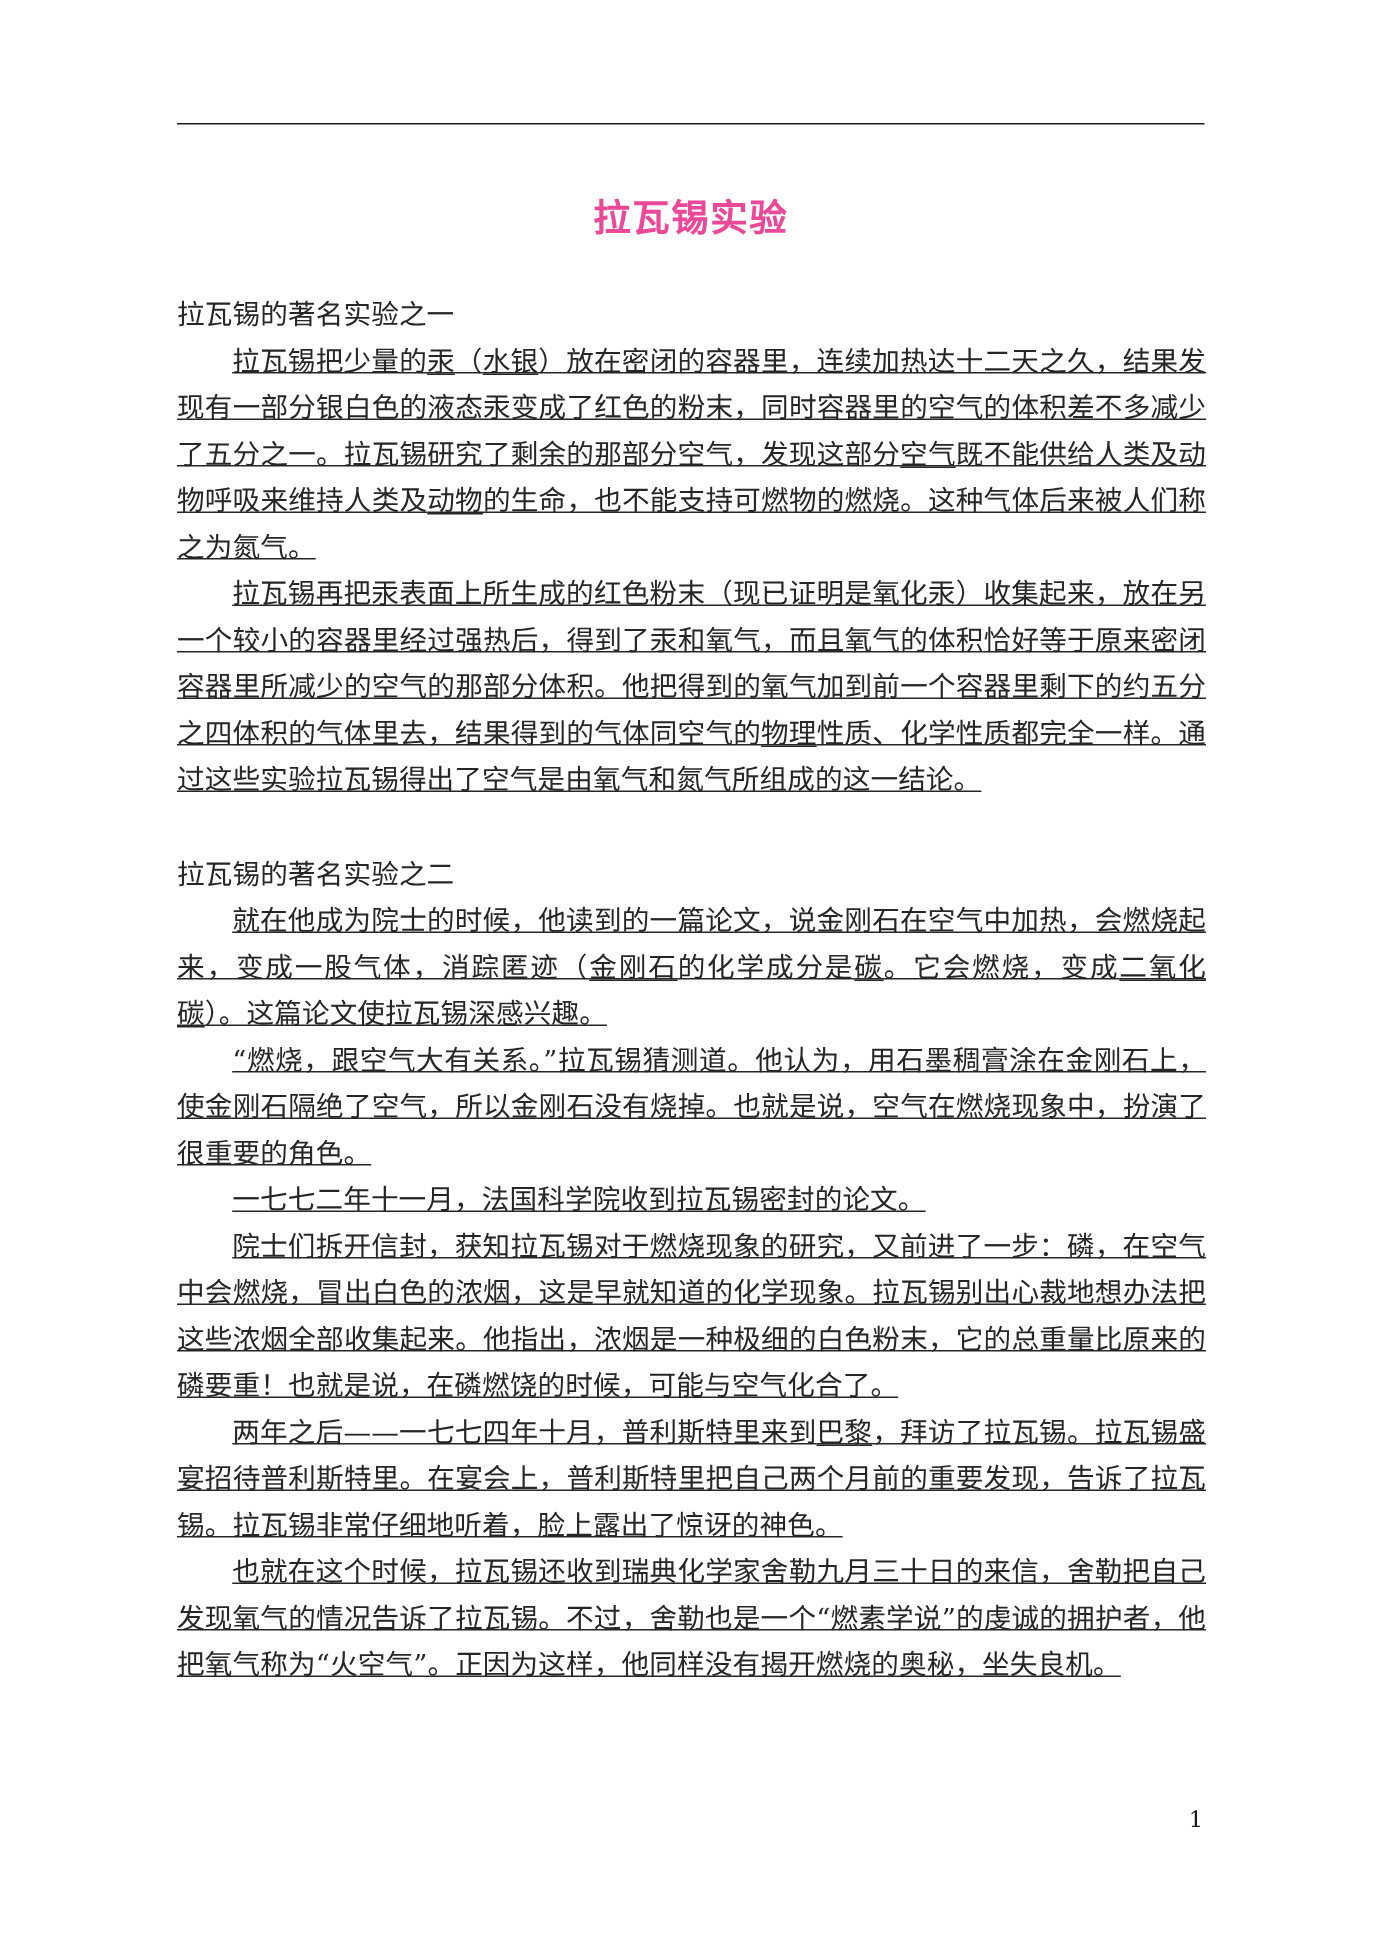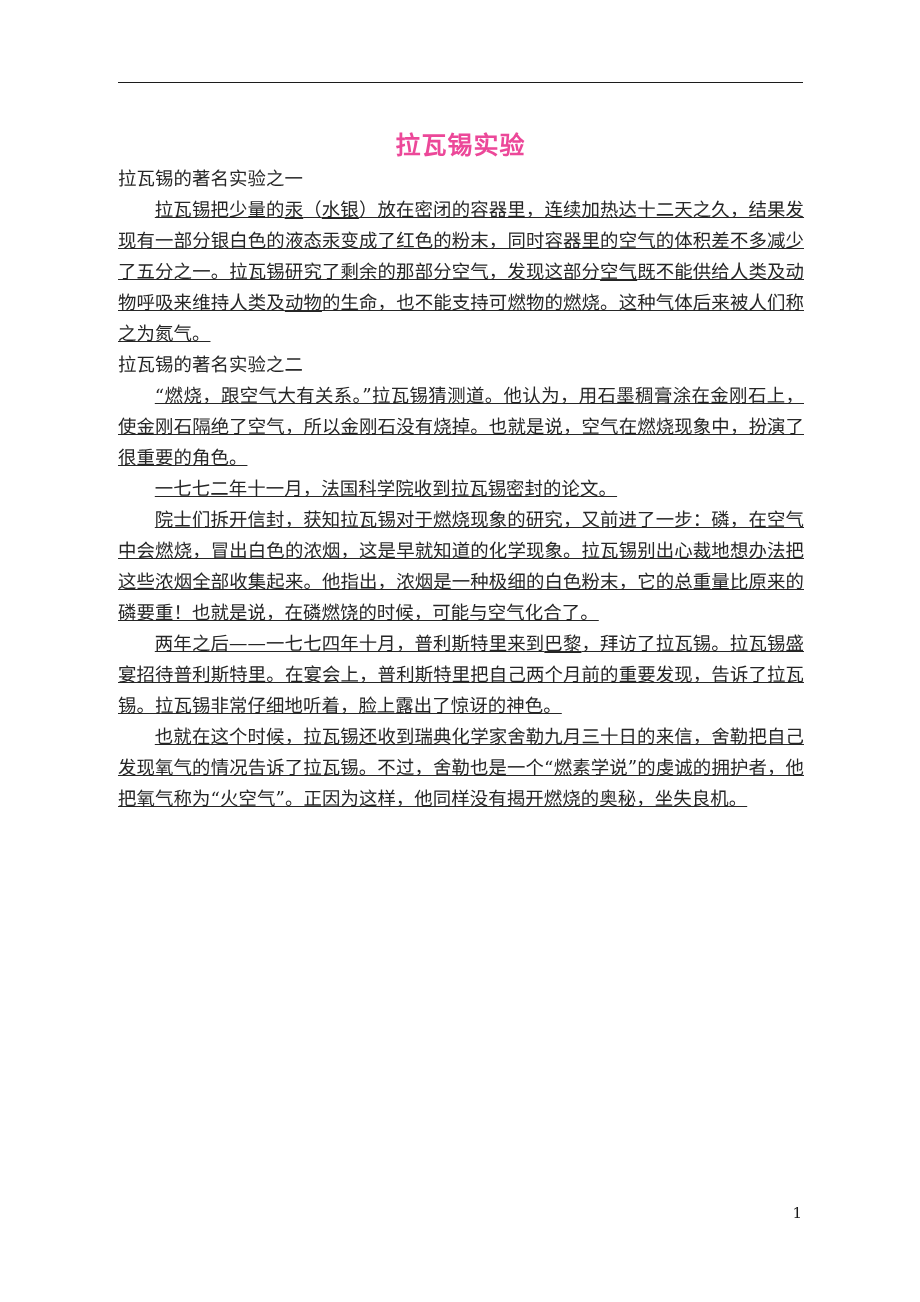--- a/index.html
+++ b/index.html
@@ -70,20 +70,21 @@
     color: #262626;
     letter-spacing: 0.1px;
     word-break: break-all;
   }
   .para.indent {
     text-indent: 2em;
     text-decoration: underline;
   }
   .para.flush {
     text-indent: 0;
+    margin-top: 32px;
   }
 
   .u {
     text-decoration: underline;
     text-underline-offset: 2px;
   }
 
   
   #page-number {
     position: absolute;
@@ -109,26 +110,32 @@
   <div id="body-block">
 
     <p class="para flush">
       <span>拉瓦锡的著名实验之一</span>
     </p>
 
     <p class="para indent">
       <span>拉瓦锡把少量的</span><span class="u">汞</span><span>（</span><span class="u">水银</span><span>）放在密闭的容器里，连续加热达十二天之久，结果发现有一部分银白色的液态汞变成了红色的粉末，同时容器里的空气的体积差不多减少了五分之一。拉瓦锡研究了剩余的那部分空气，发现这部分</span><span class="u">空气</span><span>既不能供给人类及动物呼吸来维持人类及</span><span class="u">动物</span><span>的生命，也不能支持可燃物的燃烧。这种气体后来被人们称之为氮气。</span>
     </p>
 
+    <p class="para indent">
+      <span>拉瓦锡再把汞表面上所生成的红色粉末（现已证明是氧化汞）收集起来，放在另一个较小的容器里经过强热后，得到了汞和氧气，而且氧气的体积恰好等于原来密闭容器里所减少的空气的那部分体积。他把得到的氧气加到前一个容器里剩下的约五分之四体积的气体里去，结果得到的气体同空气的</span><span class="u">物理</span><span>性质、化学性质都完全一样。通过这些实验拉瓦锡得出了空气是由氧气和氮气所组成的这一结论。</span>
+    </p>
 
     <p class="para flush">
       <span>拉瓦锡的著名实验之二</span>
     </p>
 
 
+    <p class="para indent">
+      <span>就在他成为院士的时候，他读到的一篇论文，说金刚石在空气中加热，会燃烧起来，变成一股气体，消踪匿迹（</span><span class="u">金刚石</span><span>的化学成分是</span><span class="u">碳</span><span>。它会燃烧，变成</span><span class="u">二氧化碳</span><span>）。这篇论文使拉瓦锡深感兴趣。</span>
+    </p>
 
 
     <p class="para indent">“燃烧，跟空气大有关系。”拉瓦锡猜测道。他认为，用石墨稠膏涂在金刚石上，使金刚石隔绝了空气，所以金刚石没有烧掉。也就是说，空气在燃烧现象中，扮演了很重要的角色。</p>
 
     <p class="para indent">一七七二年十一月，法国科学院收到拉瓦锡密封的论文。</p>
 
     <p class="para indent">院士们拆开信封，获知拉瓦锡对于燃烧现象的研究，又前进了一步：磷，在空气中会燃烧，冒出白色的浓烟，这是早就知道的化学现象。拉瓦锡别出心裁地想办法把这些浓烟全部收集起来。他指出，浓烟是一种极细的白色粉末，它的总重量比原来的磷要重！也就是说，在磷燃饶的时候，可能与空气化合了。</p>
 
     <p class="para indent">
       <span>两年之后——一七七四年十月，普利斯特里来到</span><span class="u">巴黎</span><span>，拜访了拉瓦锡。拉瓦锡盛宴招待普利斯特里。在宴会上，普利斯特里把自己两个月前的重要发现，告诉了拉瓦锡。拉瓦锡非常仔细地听着，脸上露出了惊讶的神色。</span>

